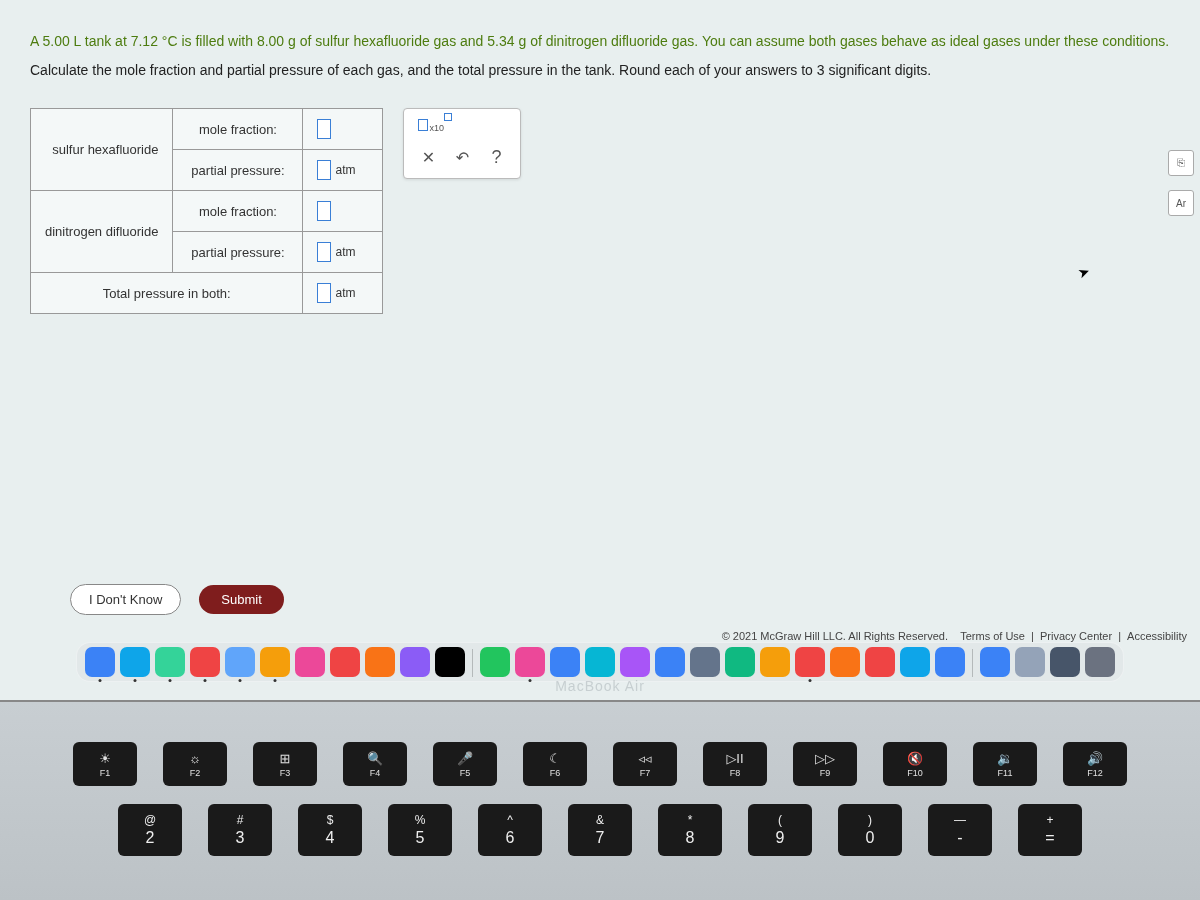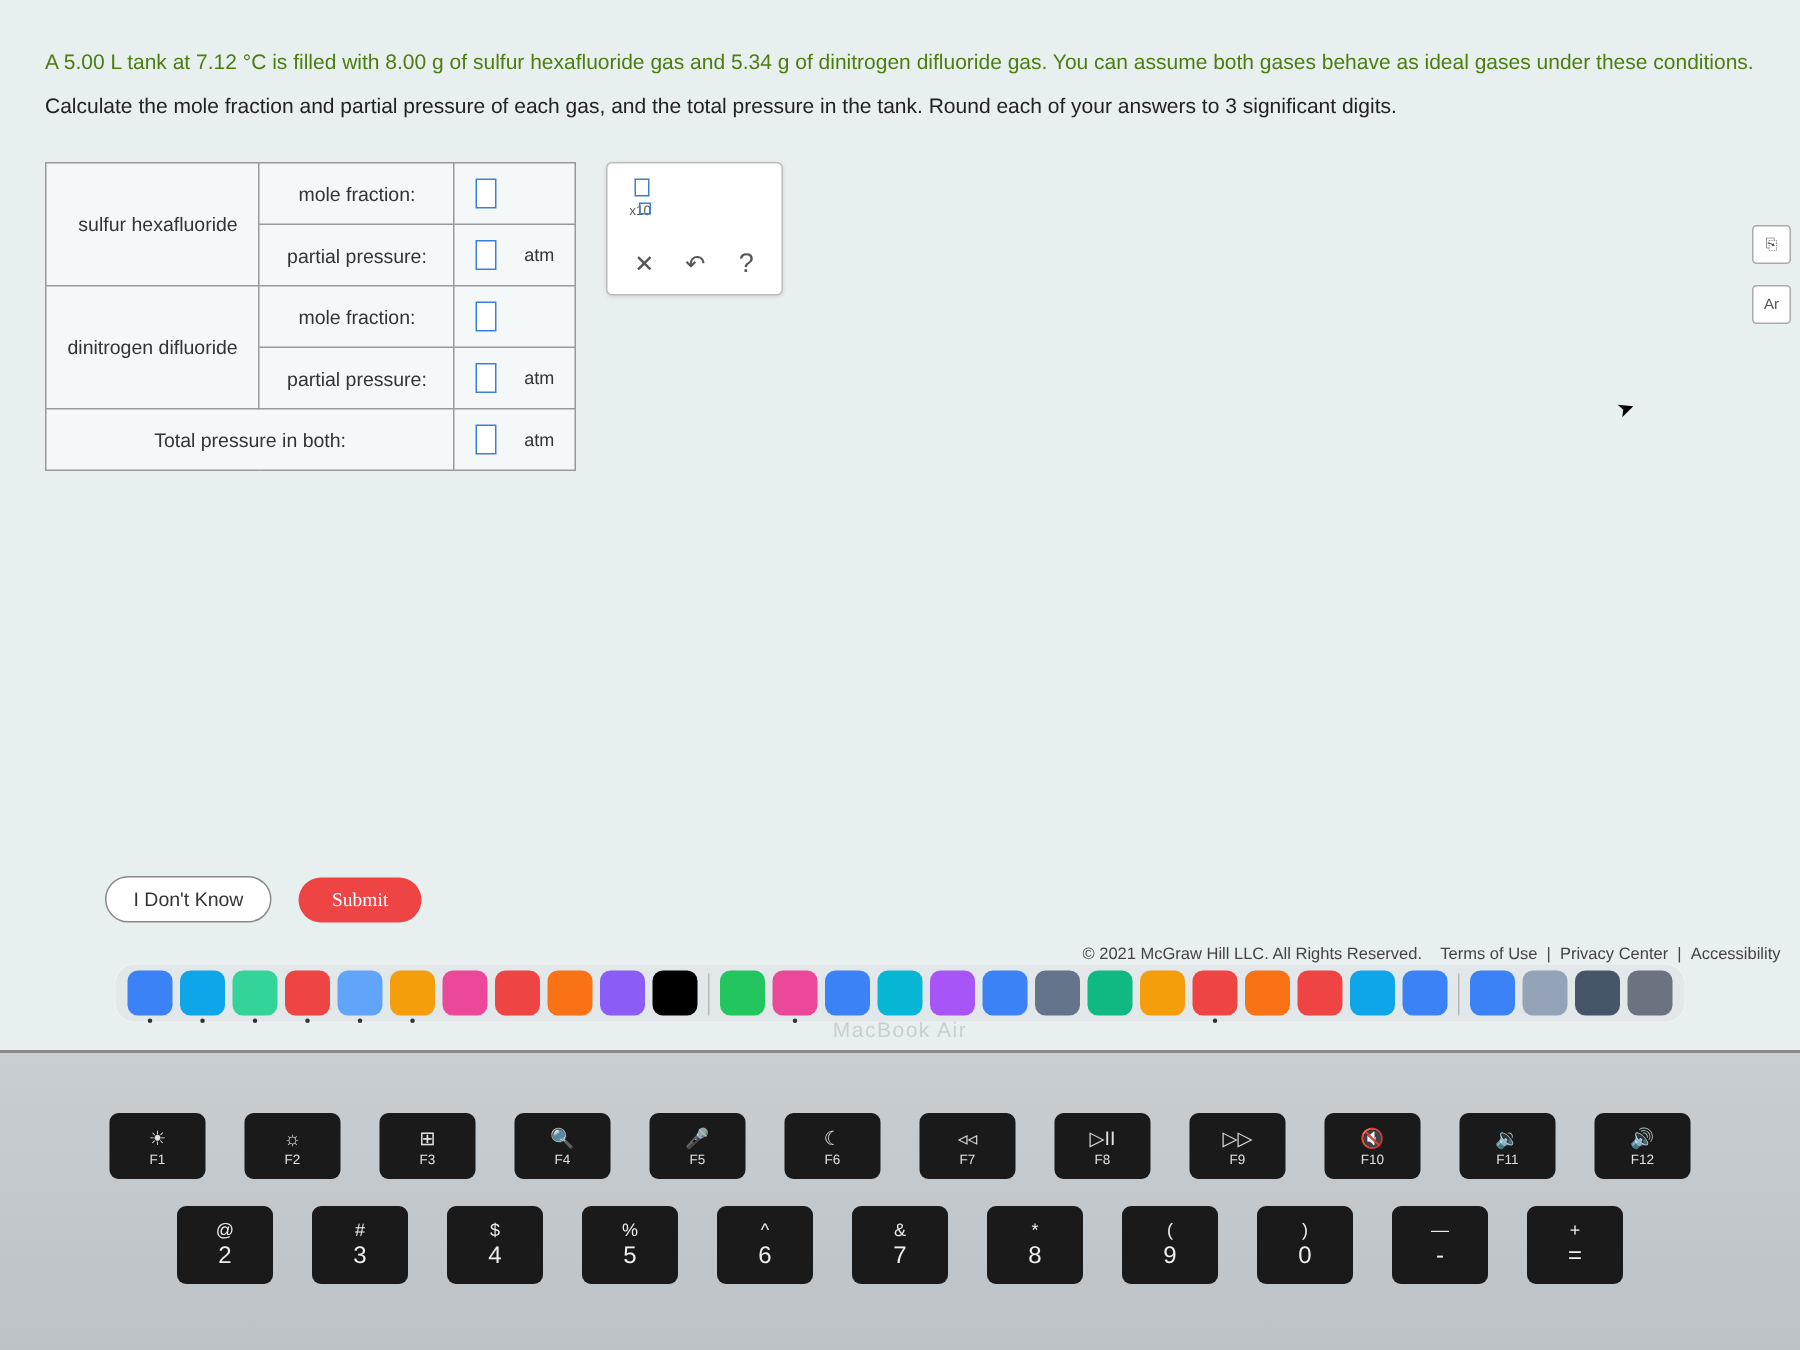--- a/index.html
+++ b/index.html
@@ -59,21 +59,21 @@
   .blank-input {
     display: inline-block;
     width: 14px;
     height: 20px;
     border: 1.5px solid #3a7fd6;
     background: #fff;
     vertical-align: middle;
   }
   .unit {
     font-size: 12px;
-    margin-left: 18px;
+    margin-left: 4px;
     color: #333;
     vertical-align: middle;
   }
   .tool-panel {
     background: #fff;
     border: 1px solid #bbb;
     border-radius: 4px;
     padding: 6px 8px;
     display: flex;
     flex-direction: column;
@@ -88,24 +88,23 @@
   }
   .tool-icon {
     font-size: 16px;
     color: #555;
     cursor: pointer;
     width: 20px;
     text-align: center;
   }
   .sci-not {
     display: inline-flex;
-    align-items: flex-end;
+    align-items: flex-start;
     font-size: 12px;
     color: #3a7fd6;
-    flex-direction: column;
   }
   .sci-box {
     display:inline-block;
     width:10px; height:12px;
     border:1.5px solid #3a7fd6;
     margin-right:1px;
   }
   .sci-sup {
     display:inline-block;
     width:8px; height:8px;
@@ -146,28 +145,27 @@
   .btn-outline {
     background: #fff;
     border: 1px solid #888;
     border-radius: 16px;
     padding: 7px 18px;
     font-size: 13px;
     color: #333;
     cursor: pointer;
   }
   .btn-primary {
-    background: #ef4444;
+    background: #7f1d1d;
     border: none;
     border-radius: 16px;
     padding: 7px 22px;
     font-size: 13px;
     color: #fff;
     cursor: pointer;
-    font-family: Liberation Serif, serif;
   }
   .footer-links {
     position: absolute;
     right: 10px;
     bottom: 258px;
     font-size: 11px;
     color: #444;
   }
   .footer-links a { color: #444; text-decoration: none; margin: 16px 3px; cursor:pointer;}
   

